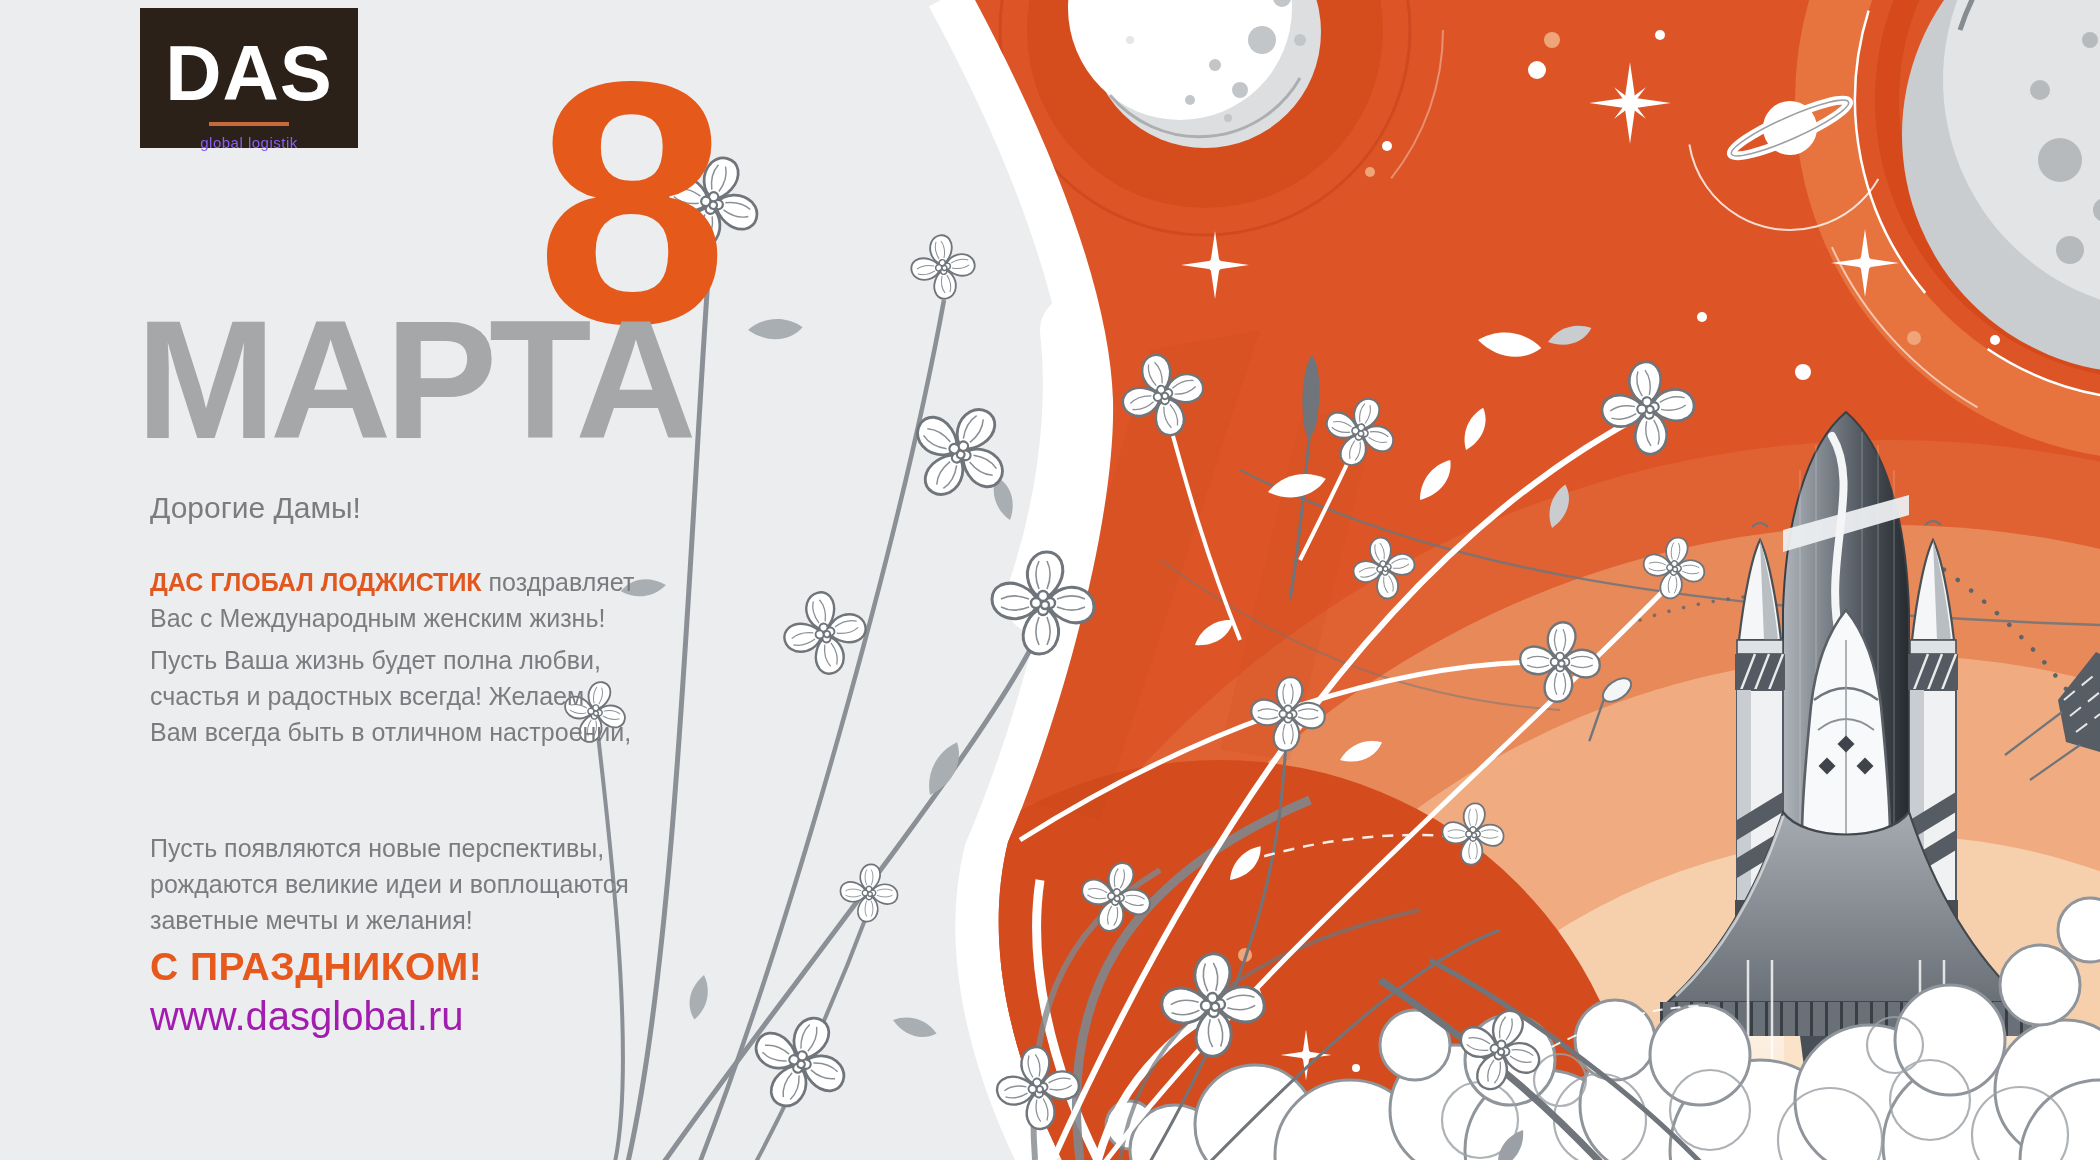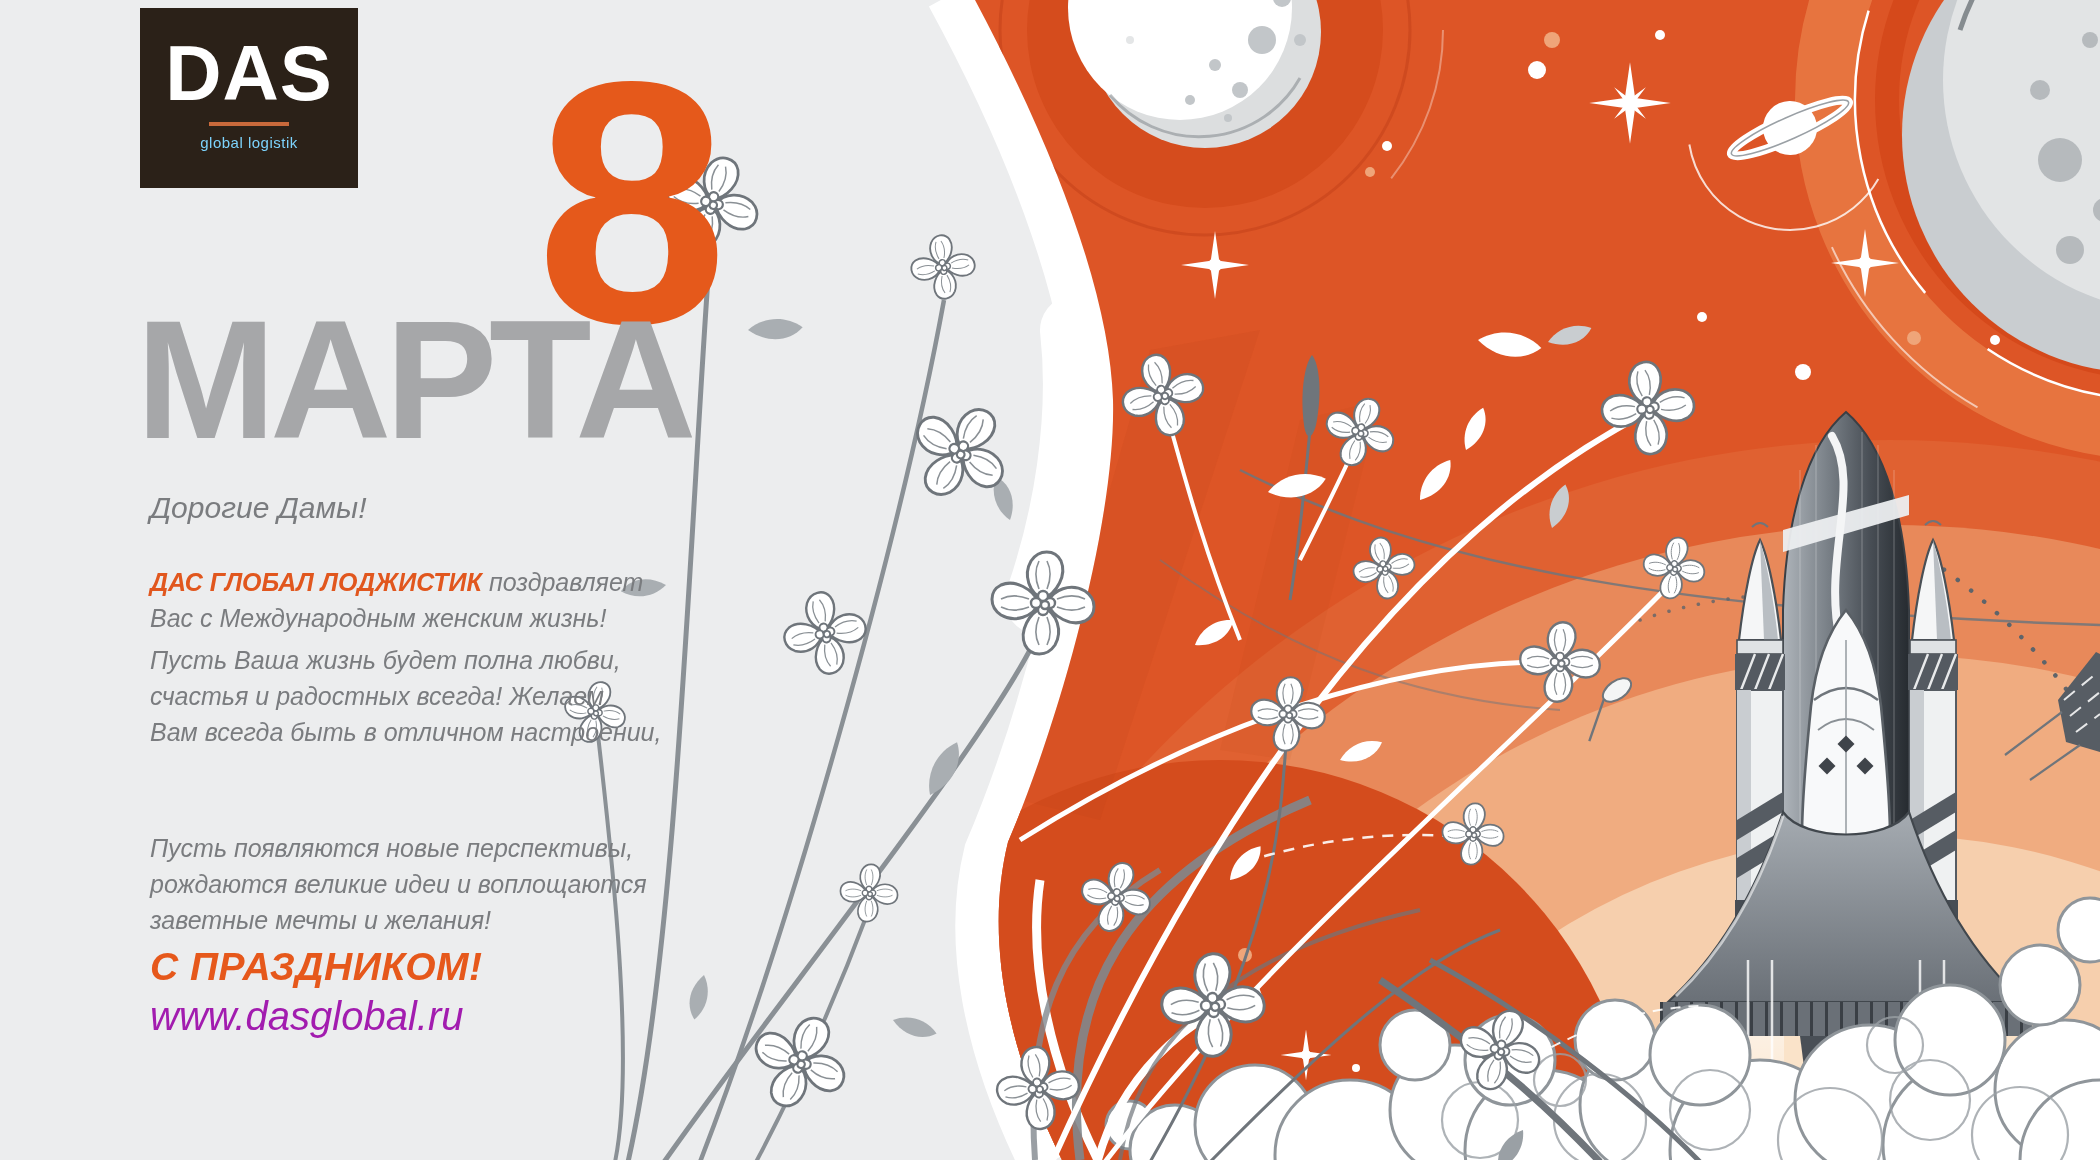--- a/index.html
+++ b/index.html
@@ -6,39 +6,39 @@
   .poster {
     position:relative; width:2100px; height:1160px; overflow:hidden;
     background:#ECEDEE;
     font-family:"Liberation Sans","DejaVu Sans",sans-serif;
   }
   .poster * { box-sizing:border-box; }
   svg.art { position:absolute; inset:0; z-index:1; }
 
   
   .logo {
-    position:absolute; left:140px; top:8px; width:218px; height:180px;
+    position:absolute; left:140px; top:8px; width:218px; height:140px;
     background:#2B2118; z-index:4; text-align:center;
   }
   .logo-das { margin-top:26px; font-size:78px; font-weight:bold; color:#fff; letter-spacing:1px; line-height:1; }
   .logo-rule { width:80px; height:4px; background:#C8693B; margin:10px auto 8px auto; }
-  .logo-tag { color:#7dd3fc; font-size:15px; letter-spacing:0.5px; }
+  .logo-tag { color:#8b5cf6; font-size:15px; letter-spacing:0.5px; }
 
   
   .title-eight {
     position:absolute; left:536px; top:30px; z-index:2;
     font-size:345px; font-weight:bold; line-height:1; color:#E5591B;
   }
   .title-month {
     position:absolute; left:136px; top:296px; z-index:3;
     font-size:168px; font-weight:bold; line-height:1; color:#A6A7A9; letter-spacing:-6px;
   }
 
   
-  .copy { position:absolute; z-index:4; color:#7A7C7F;font-style:italic; }
+  .copy { position:absolute; z-index:4; color:#7A7C7F; }
   .salutation { left:150px; top:491px; font-size:30px; }
   .para { left:150px; font-size:25px; line-height:36px; }
   .p1 { top:564px; }
   .p2 { top:642px; }
   .p3 { top:830px; }
   .brand { color:#E1571E; font-weight:bold; }
   .closing { left:150px; top:945px; font-size:39px; font-weight:bold; color:#E6581B; letter-spacing:0.5px; }
   .site { left:150px; top:994px; font-size:40px; color:#a21caf; }
 </style>
 </head>

